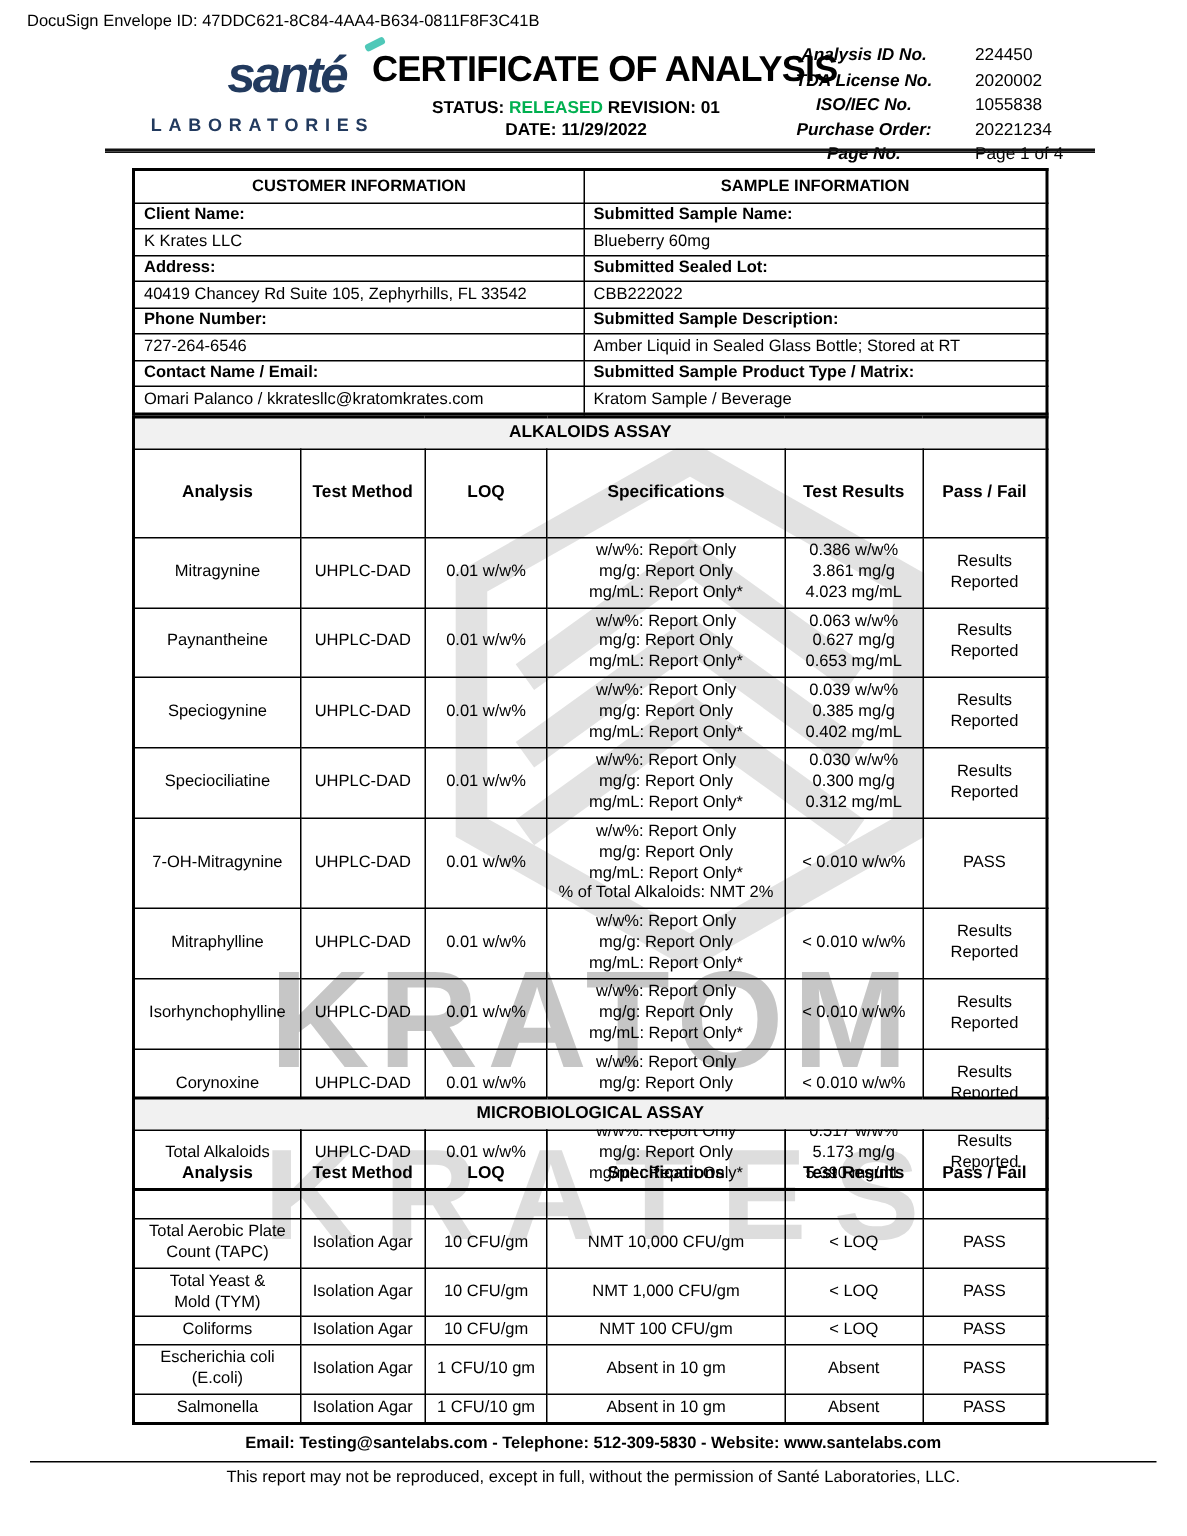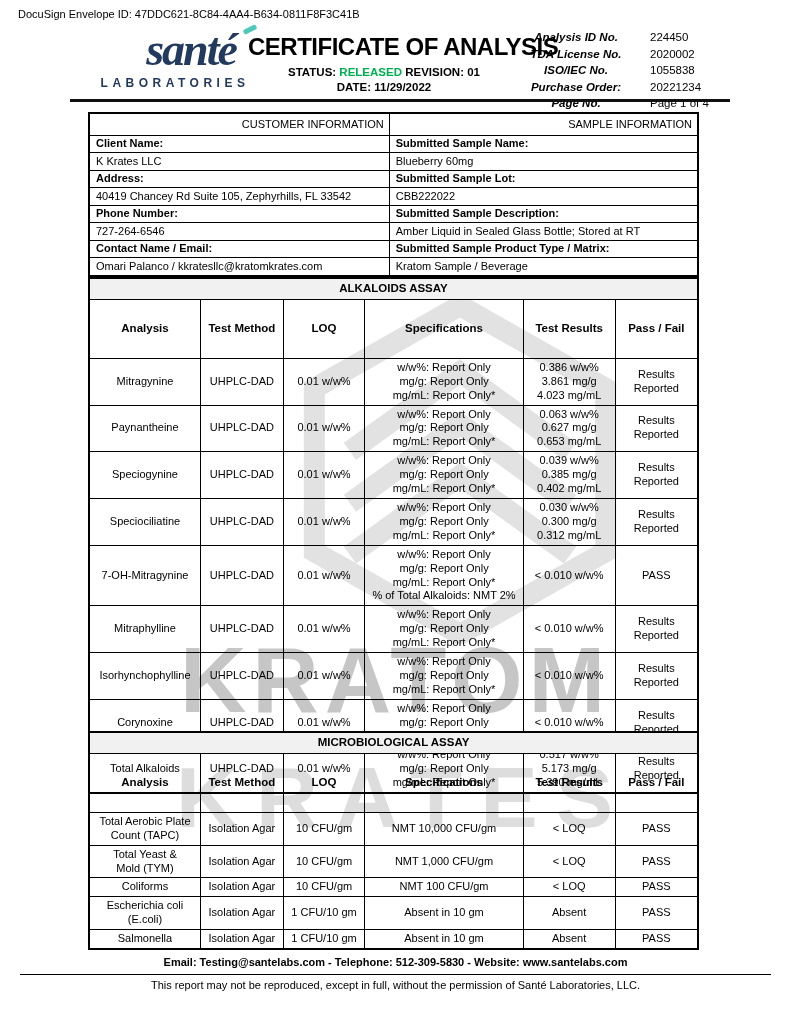--- a/index.html
+++ b/index.html
@@ -7,22 +7,22 @@
   .page {
     position:relative; width:791px; height:1024px; background:#ffffff;
     font-family:"Liberation Sans", sans-serif; color:#000; overflow:hidden;
   }
   .docusign { position:absolute; top:8px; left:18px; font-size:11px; color:#000; }
 
   
   .logo-block { position:absolute; top:26px; left:90px; width:170px; text-align:center; }
   .logo-name {
     position:relative; display:inline-block;
-    font-family:Liberation Serif, serif; font-style:italic; font-weight:bold;
-    font-size:46px; line-height:48px; color:#223a5e; letter-spacing:-2px;margin-left:32px;
+    font-family:Liberation Sans, sans-serif; font-style:italic; font-weight:bold;
+    font-size:34px; line-height:48px; color:#223a5e; letter-spacing:-2px;margin-left:32px;
   }
   .logo-accent {
     position:absolute; top:1px; right:3px; width:14px; height:5px;
     background:#4fc8b8; transform:rotate(-27deg); border-radius:2px;
   }
   .logo-sub {
     margin-top:2px; font-size:12px; font-weight:bold; letter-spacing:4.5px;
     color:#223a5e;
   }
   .title-block { position:absolute; top:33px; left:248px; width:272px; text-align:center; }
@@ -57,21 +57,21 @@
     font-size:86px; font-weight:bold; letter-spacing:18px;
     color:#a8a8a8; opacity:0.38;padding-left:16px;
   }
 
   
   .tbl-wrap { position:absolute; left:88px; z-index:1; }
   table { border-collapse:collapse; table-layout:fixed; width:611px; background:transparent; }
 
   .info-table { font-size:11px; border:2px solid #000; }
   .info-table td { border:1px solid #000; padding:1.5px 6px; line-height:13.5px; overflow:hidden; white-space:nowrap; }
-  .info-table .head-cell { text-align:right; font-weight:normal; padding:3.5px 5px; }
+  .info-table .head-cell { text-align:center; font-weight:bold; padding:3.5px 5px; }
   .info-table .lbl { font-weight:bold; }
 
   .assay { font-size:11px; text-align:center; border:2px solid #000; }
   .assay td { border:1.4px solid #000; padding:2px 3px; line-height:13.9px; white-space:pre-line; }
   .assay .band { font-weight:bold; background:#f1f1f1; padding:3px; font-size:11.5px; }
   .assay .col-head { font-weight:bold; padding:22px 2px; font-size:11.5px; white-space:nowrap; }
 
   
   .footer-line1 { position:absolute; top:941px; left:0; width:100%; text-align:center; font-size:11px; font-weight:bold; }
   .footer-line2 { position:absolute; top:956px; left:0; width:100%; text-align:center; font-size:11px; font-weight:bold; }
@@ -145,21 +145,21 @@
       <tr>
             <td class="lbl">Client Name:</td>
             <td class="lbl">Submitted Sample Name:</td>
           </tr>
           <tr>
             <td class="val">K Krates LLC</td>
             <td class="val">Blueberry 60mg</td>
           </tr>
           <tr>
             <td class="lbl">Address:</td>
-            <td class="lbl">Submitted Sample Lot:</td>
+            <td class="lbl">Submitted Sealed Lot:</td>
           </tr>
           <tr>
             <td class="val">40419 Chancey Rd Suite 105, Zephyrhills, FL 33542</td>
             <td class="val">CBB222022</td>
           </tr>
           <tr>
             <td class="lbl">Phone Number:</td>
             <td class="lbl">Submitted Sample Description:</td>
           </tr>
           <tr>

